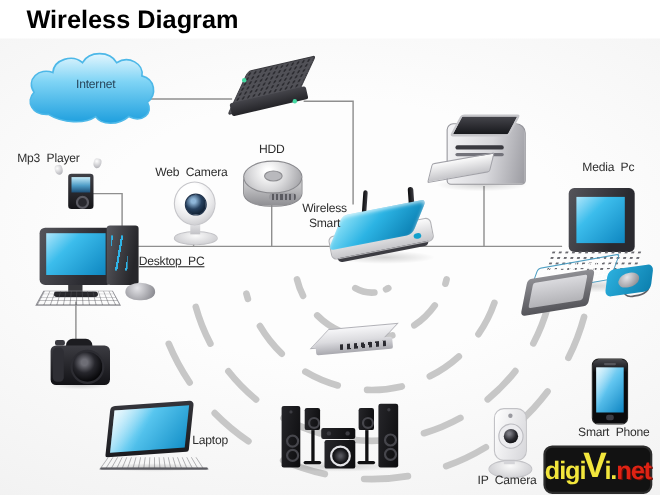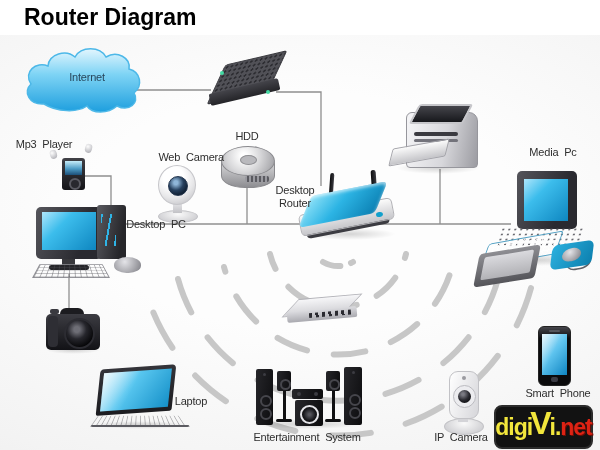--- a/index.html
+++ b/index.html
@@ -107,21 +107,21 @@
   .logo span{font-weight:bold;line-height:1;}
   .lg-y{color:#f2e63c;font-size:23px;letter-spacing:-1px;}
   .lg-v{color:#f2e63c;font-size:32px;margin:0 -2px;transform:translateY(-4px);display:inline-block;}
   .lg-r{color:#de2314;font-size:23px;letter-spacing:-1px;text-shadow:1px 1px 0 #6d0d06;}
 </style>
 </head>
 <body>
 
 <div class="canvas">
   <div class="content-bg"></div>
-  <div class="page-title">Router Diagram</div>
+  <div class="page-title">Wireless Diagram</div>
 
   <svg class="overlay" width="600" height="450" viewBox="0 0 600 450">
     <defs>
       <linearGradient id="cloudGrad" x1="0" y1="0" x2="0" y2="1">
         <stop offset="0" stop-color="#e3f6fe"></stop>
           <stop offset="0.4" stop-color="#7fd4f5"></stop>
           <stop offset="1" stop-color="#1e9fde"></stop>
       </linearGradient>
     </defs>
     <g stroke="#c7c7c7" stroke-width="6" fill="none" stroke-linecap="round">
@@ -306,21 +306,20 @@
     <span class="lg-y">digi</span>
       <span class="lg-v">V</span>
       <span class="lg-y">i</span>
       <span class="lg-y">.</span>
       <span class="lg-r">net</span>
   </div>
 
   <div class="lbl" style="left:47px;top:71px;width:80px;color:#28475c;">Internet</div>
   <div class="lbl" style="left:503px;top:146px;width:100px;">Media Pc</div>
   <div class="lbl" style="left:0px;top:138px;width:88px;">Mp3 Player</div>
-  <div class="lbl" style="left:124px;top:151px;width:100px;text-align:right;">Web Camera</div>
+  <div class="lbl" style="left:124px;top:151px;width:100px;">Web Camera</div>
   <div class="lbl" style="left:197px;top:130px;width:100px;text-align:center;">HDD</div>
-  <div class="lbl" style="left:263px;top:184px;width:64px;">Desktop Router</div>
-  <div class="lbl" style="left:106px;top:218px;width:100px;">Desktop PC</div>
+  <div class="lbl" style="left:263px;top:184px;width:64px;">Wireless Smart</div>
+  <div class="lbl" style="left:106px;top:232px;width:100px;text-decoration:underline;">Desktop PC</div>
   <div class="lbl" style="left:141px;top:395px;width:100px;">Laptop</div>
-  <div class="lbl" style="left:237px;top:431px;width:140px;">Entertainment System</div>
   <div class="lbl" style="left:411px;top:431px;width:100px;">IP Camera</div>
   <div class="lbl" style="left:508px;top:387px;width:100px;">Smart Phone</div>
 </div>
 
 </body></html>

